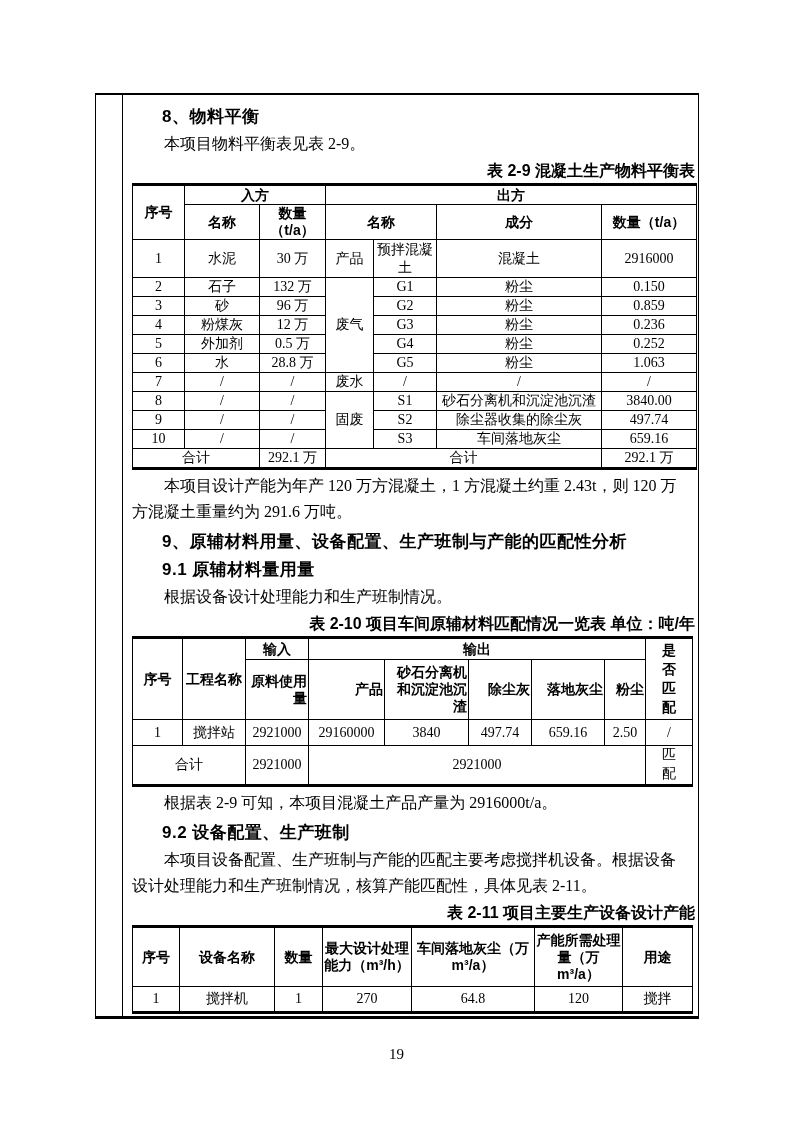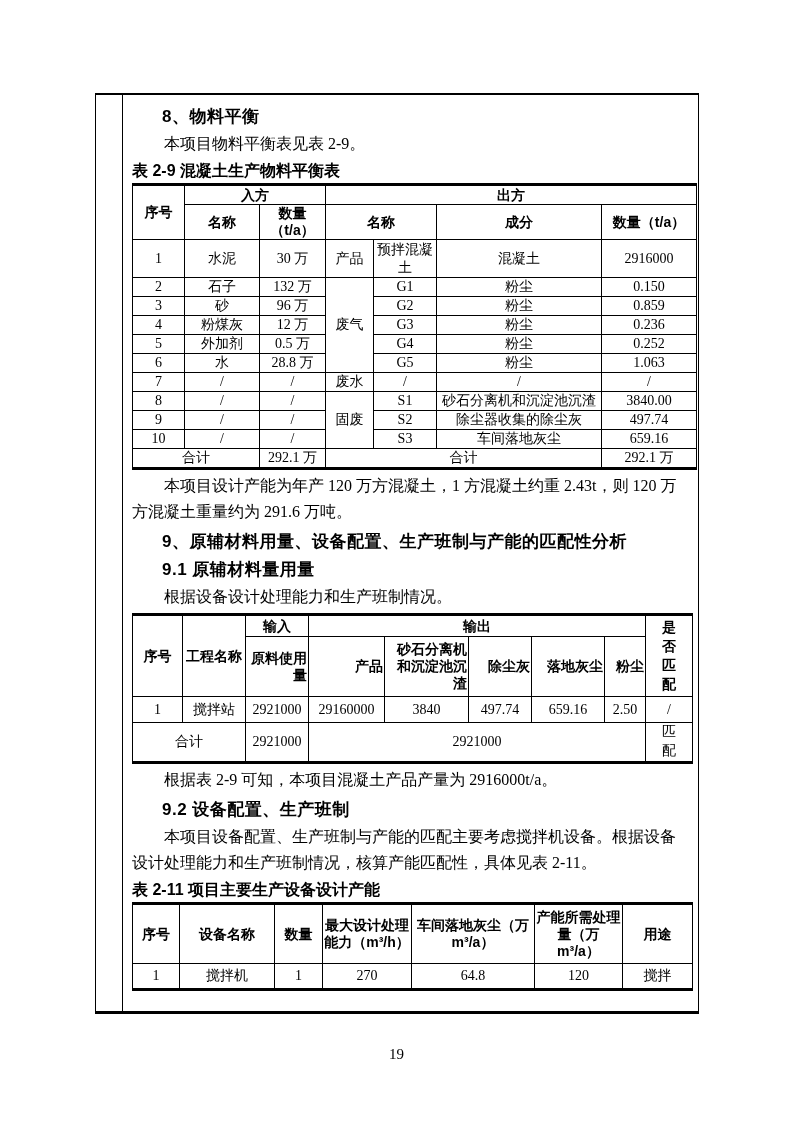--- a/index.html
+++ b/index.html
@@ -7,26 +7,26 @@
     width:793px;height:1122px;background:#ffffff;color:#000;
     font-family:"Liberation Serif","DejaVu Serif",serif;
     position:relative;overflow:hidden;
   }
   .frame{
     position:absolute;left:95px;top:93px;width:604px;
     border:1px solid #000;border-top-width:2px;border-bottom:3px solid #000;
     box-sizing:border-box;display:flex;align-items:stretch;background:#fff;
   }
   .side-col{width:26px;flex:none;border-right:1px solid #000;}
-  .content{flex:1;box-sizing:border-box;padding:5px 3px 20px 9px;min-width:0;}
+  .content{flex:1;box-sizing:border-box;padding:5px 3px 2px 9px;min-width:0;}
 
   .heading{font-weight:bold;font-size:17px;line-height:22px;margin:6px 0 3px 30px;
     font-family:"Liberation Sans","DejaVu Sans",sans-serif;letter-spacing:0.5px;}
   .para{font-size:16px;line-height:26px;text-indent:2em;margin:3px 10px 3px 0;}
-  .caption{font-weight:bold;font-size:16px;line-height:22px;text-align:left;margin:3px 0 1px;
+  .caption{font-weight:bold;font-size:16px;line-height:22px;text-align:right;margin:3px 0 1px;
     font-family:"Liberation Sans","DejaVu Sans",sans-serif;}
 
   table{border-collapse:collapse;table-layout:fixed;text-align:center;
     border-top:3px solid #000;border-bottom:3px solid #000;margin:0;}
   td{border:1px solid #000;padding:0 1px;vertical-align:middle;
     font-size:14px;line-height:18px;overflow:hidden;}
   td.hb{font-weight:bold;font-size:14px;line-height:17px;
     font-family:"Liberation Sans","DejaVu Sans",sans-serif;}
   .t29{width:564px;}
   .t29 tr{height:19px;}
@@ -173,20 +173,21 @@
         </tr>
       </tbody>
     </table>
 
     <p class="para">本项目设计产能为年产 120 万方混凝土，1 方混凝土约重 2.43t，则 120 万方混凝土重量约为 291.6 万吨。</p>
 
     <div class="heading">9、原辅材料用量、设备配置、生产班制与产能的匹配性分析</div>
     <div class="heading">9.1 原辅材料量用量</div>
     <p class="para">根据设备设计处理能力和生产班制情况。</p>
 
+    <div class="caption">表 2-10 项目车间原辅材料匹配情况一览表 单位：吨/年</div>
     <table class="t210">
       <colgroup>
         <col style="width:50px">
           <col style="width:63px">
           <col style="width:63px">
           <col style="width:76px">
         <col style="width:84px">
           <col style="width:63px">
           <col style="width:73px">
           <col style="width:41px">

